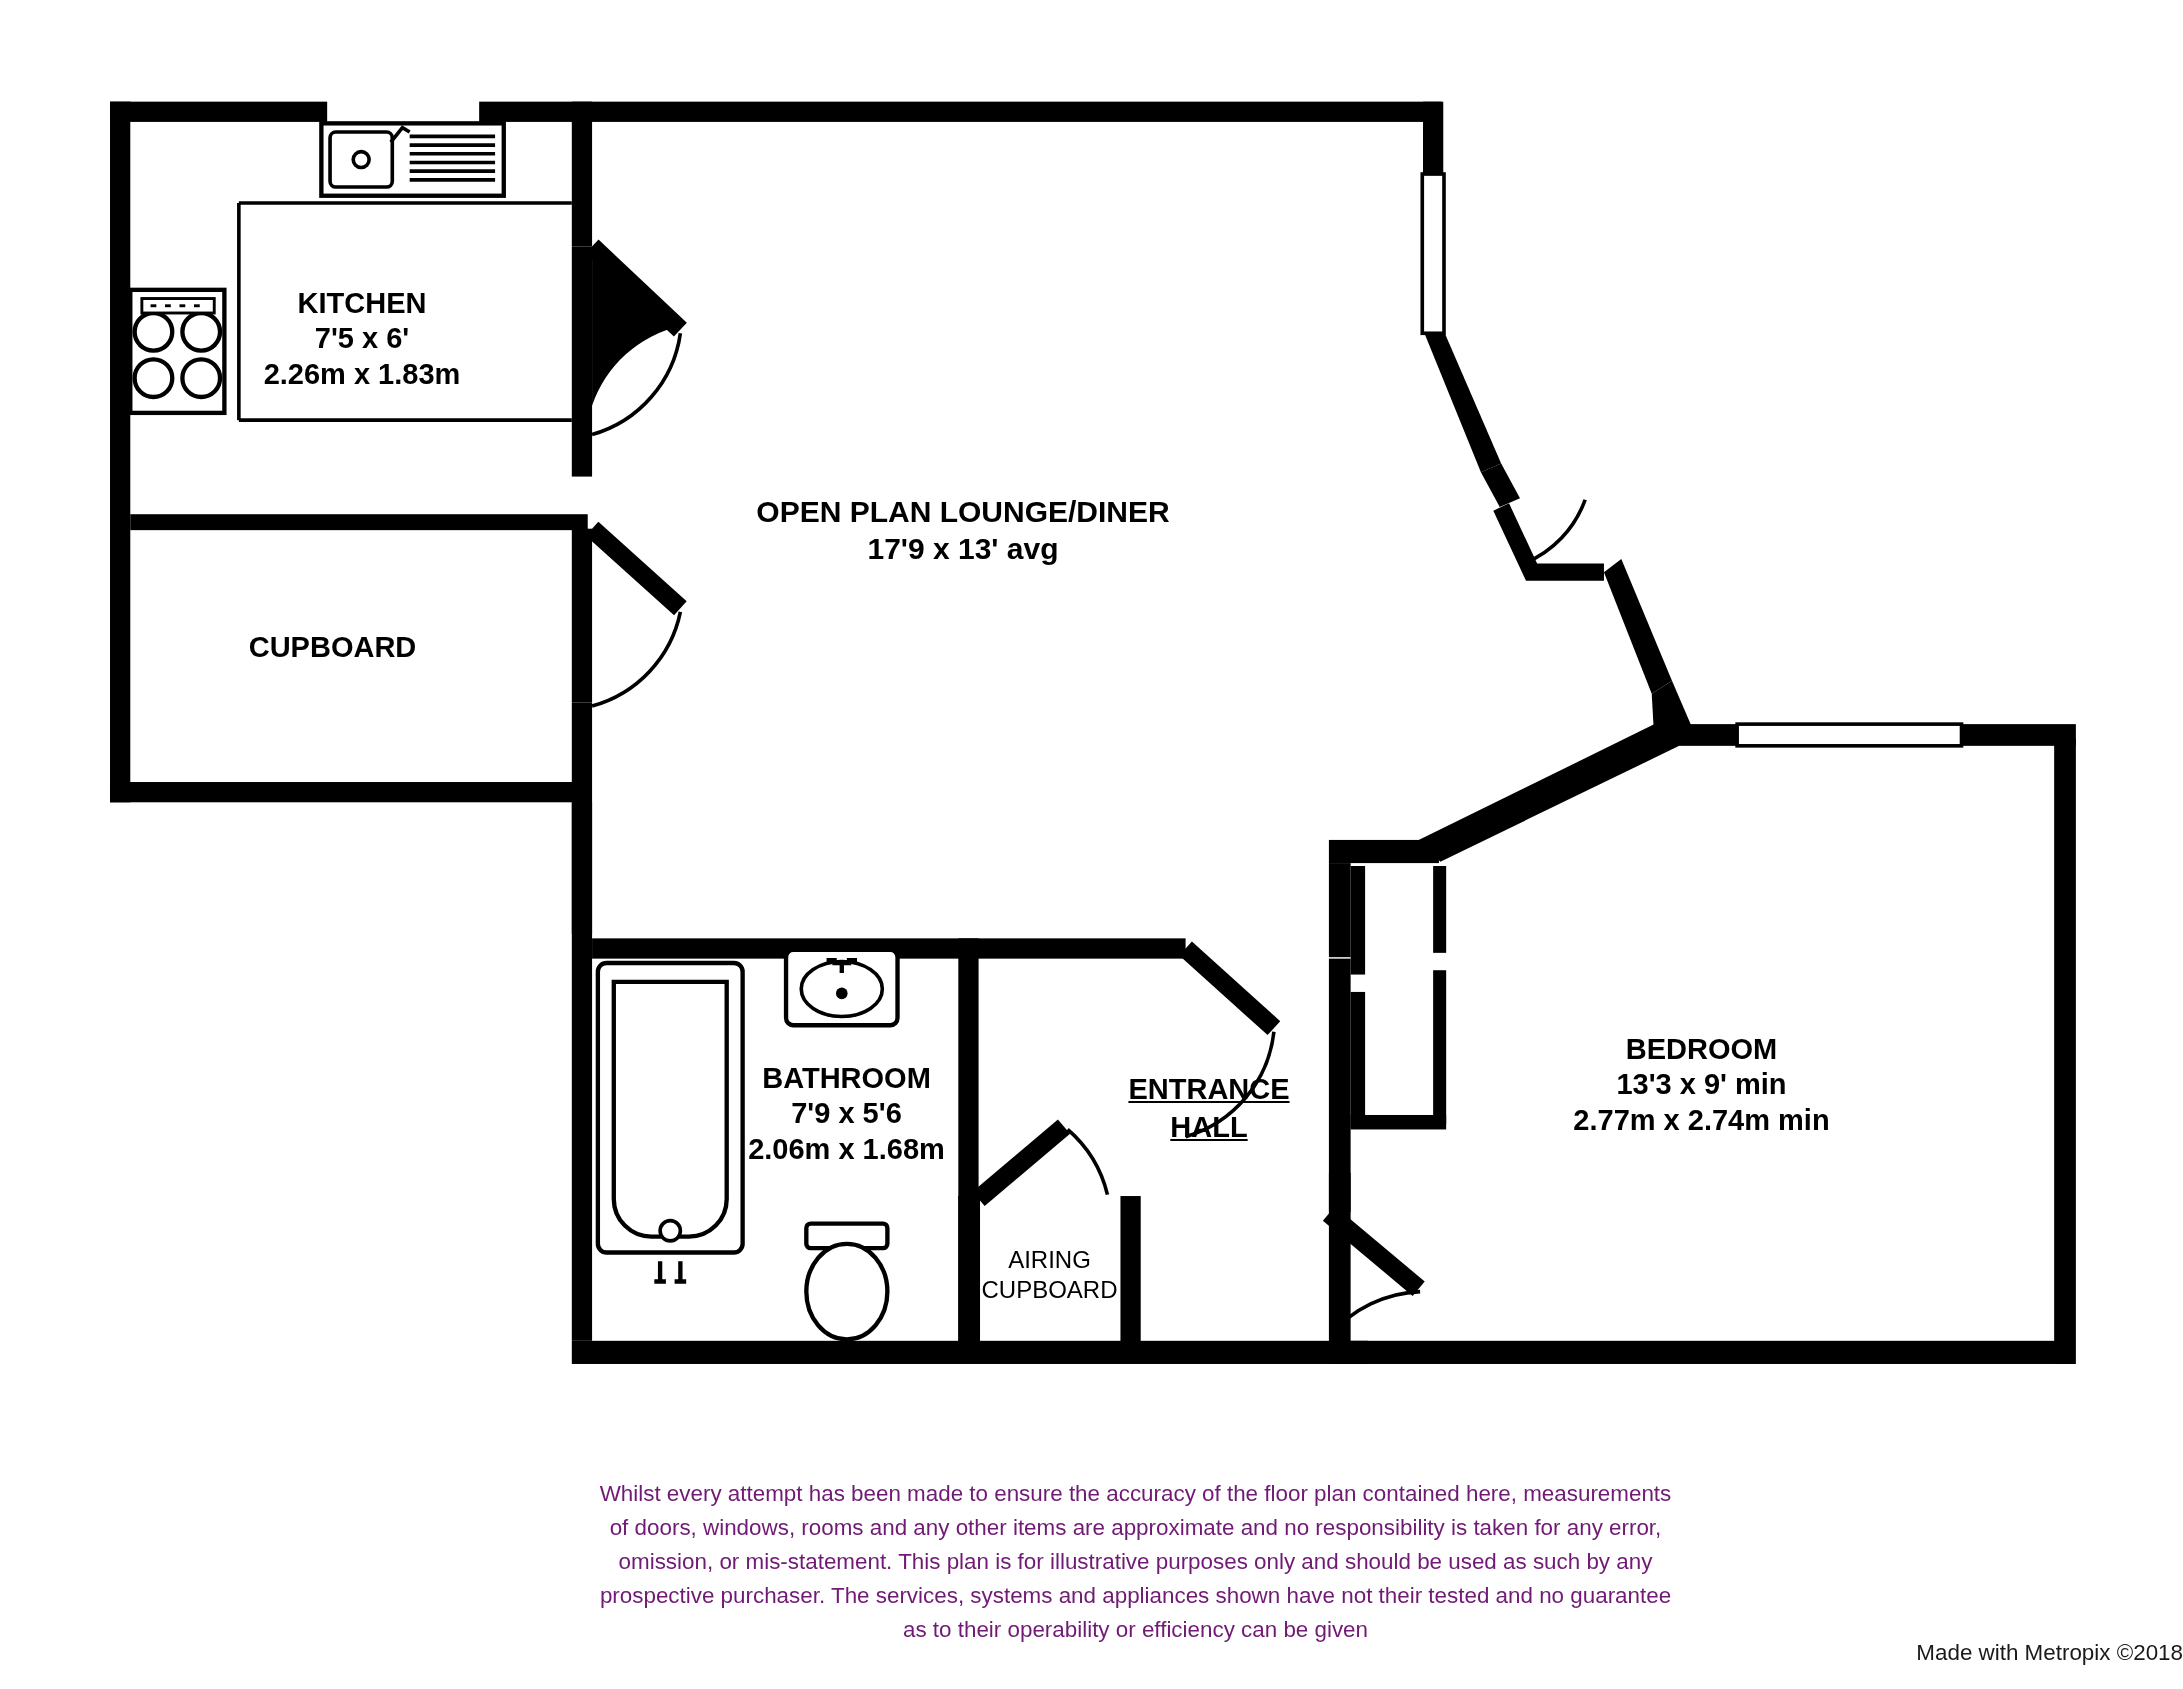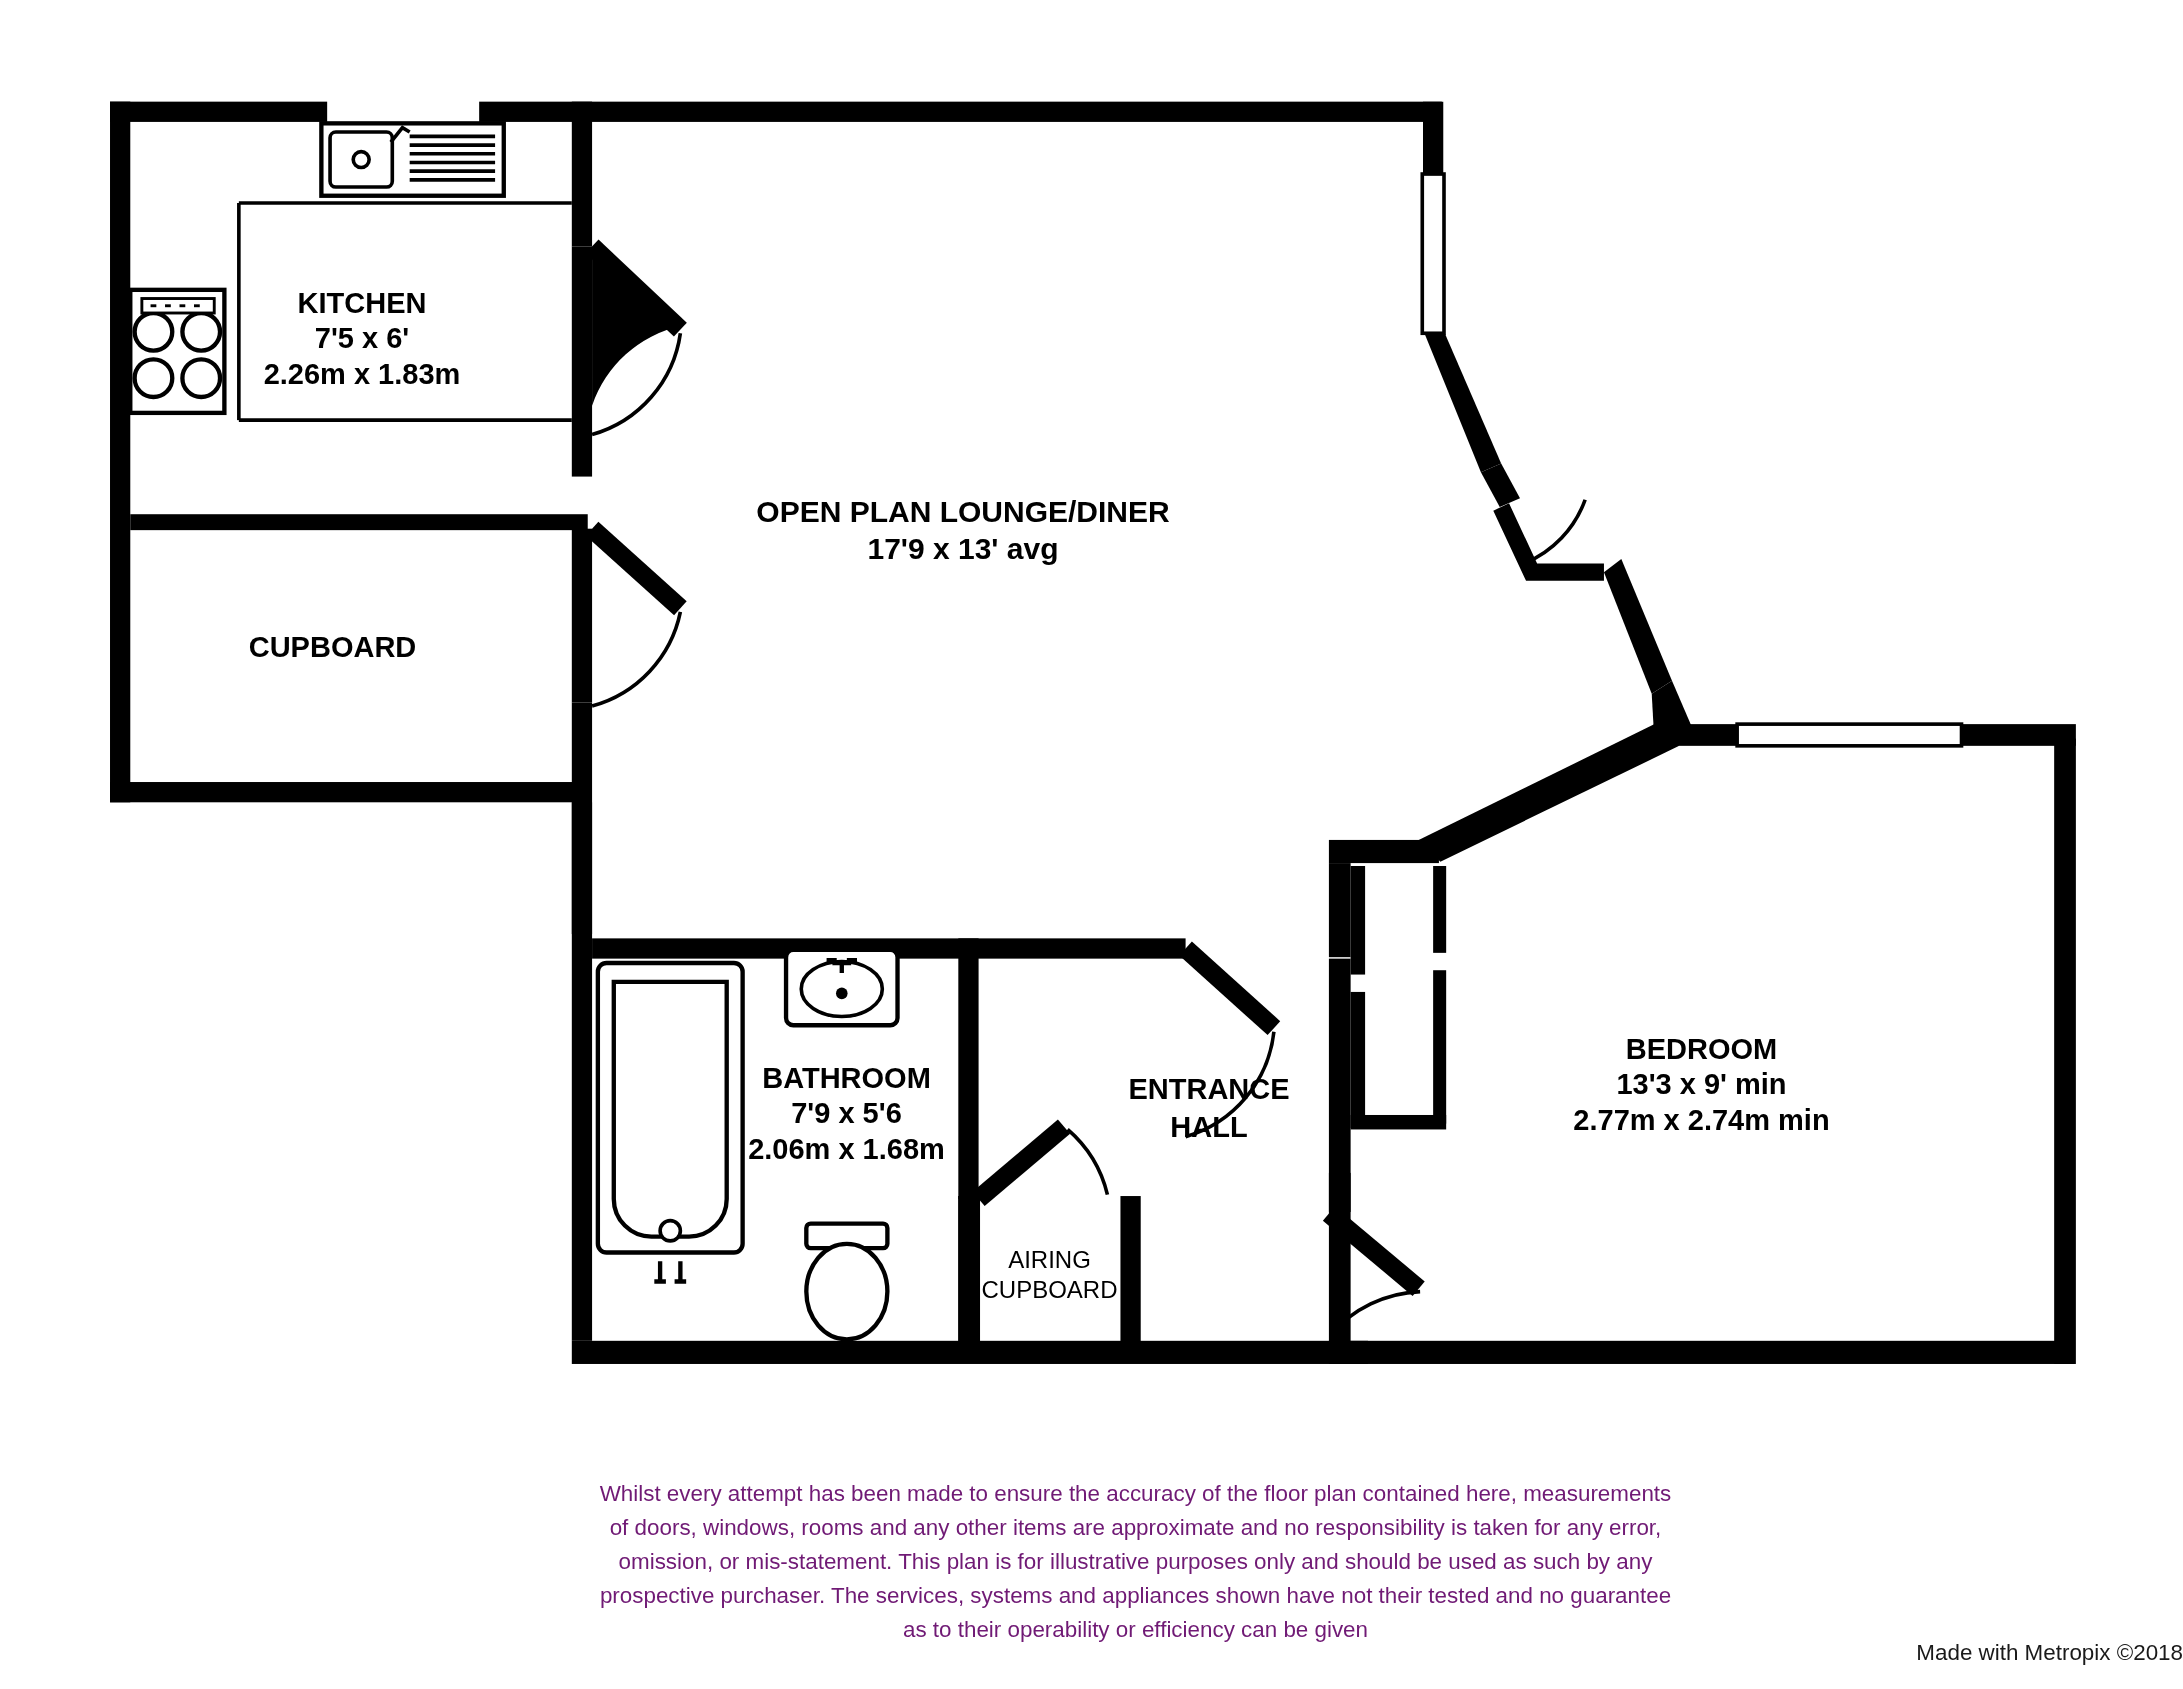--- a/index.html
+++ b/index.html
@@ -30,21 +30,21 @@
     text-align: center;
     font-weight: bold;
     line-height: 1.22;
     white-space: nowrap;
   }
   .label .ln { display: block; }
   .lbl-kitchen { font-size: 29px; }
   .lbl-cupboard { font-size: 29px; }
   .lbl-lounge { font-size: 30px; }
   .lbl-bathroom { font-size: 29px; }
-  .lbl-entrance { font-size: 29px; line-height: 1.3; }
+  .lbl-entrance { font-size: 29px; line-height: 1.3; text-decoration: underline; }
   .lbl-airing { font-size: 24px; line-height: 1.25; font-weight: normal; }
   .lbl-bedroom { font-size: 29px; }
   #disclaimer {
     position: absolute;
     left: 0;
     top: 1477px;
     width: 2183px;
     text-align: center;
     font-size: 22.4px;
     line-height: 1.52;

